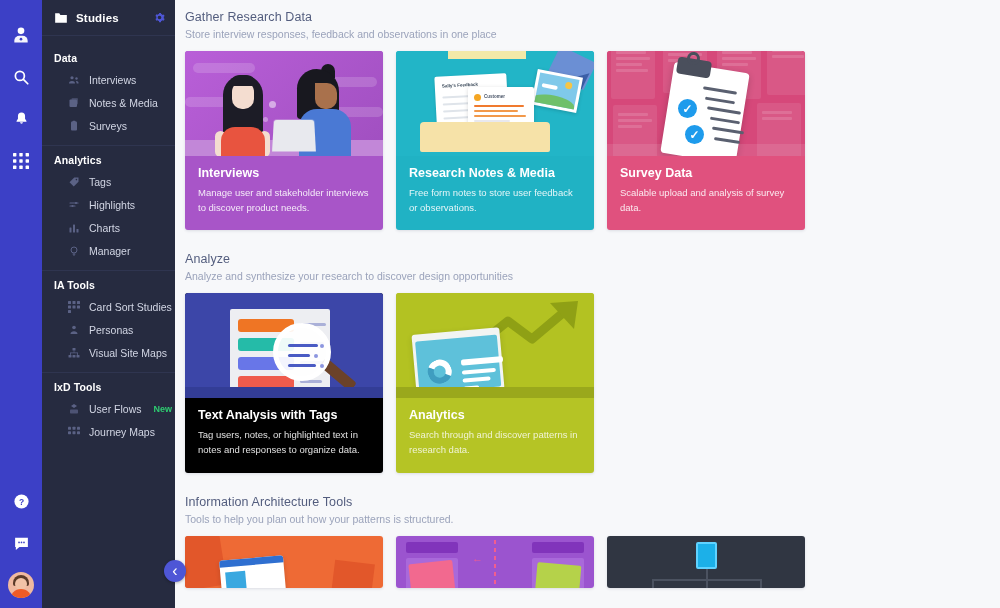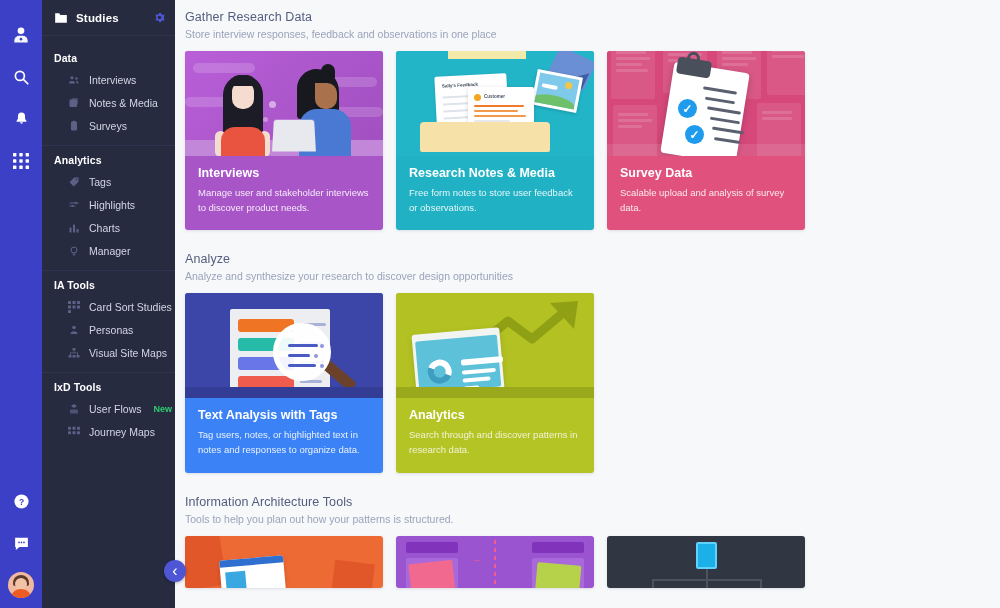--- a/index.html
+++ b/index.html
@@ -142,21 +142,21 @@
   .art-survey .doc { position:absolute; width:44px; height:56px; background:rgba(255,255,255,.09); border-radius:2px;}
   .art-survey .doc i { position:absolute; left:5px; height:2.5px; background:rgba(255,255,255,.14); border-radius:1px;}
   .art-survey .base { position:absolute; left:0; bottom:0; width:100%; height:12px; background:rgba(255,255,255,.10);}
   .art-survey .clip { position:absolute; left:60px; top:16px; width:76px; height:92px; background:#fff; border-radius:4px; transform:rotate(9deg); box-shadow:0 2px 7px rgba(0,0,0,.2);}
   .art-survey .clamp{ position:absolute; left:70px; top:8px; width:34px; height:17px; background:#4a4f5c; border-radius:4px; transform:rotate(9deg);}
   .art-survey .ring { position:absolute; left:80px; top:1px; width:13px; height:13px; border:3px solid #4a4f5c; border-radius:50%; transform:rotate(9deg);}
   .art-survey .chk  { position:absolute; width:19px; height:19px; border-radius:50%; background:#1e9bec; color:#fff; font-size:12px; display:flex; align-items:center; justify-content:center; font-weight:bold;}
   .art-survey .cl   { position:absolute; height:3px; background:#5a6070; border-radius:2px; transform:rotate(9deg);}
 
   
-  .c-text { background:#3b82f6; }
+  .c-text { background:#000000; }
   .art-text { background:#3c46a8; }
   .art-text .base { position:absolute; left:0; bottom:0; width:100%; height:11px; background:#333d96;}
   .art-text .page { position:absolute; left:45px; top:16px; width:100px; height:92px; background:#edeef2; border-radius:2px;}
   .art-text .tag  { position:absolute; left:8px; height:13px; width:56px; border-radius:3px;}
   .art-text .ln   { position:absolute; height:3px; background:#aab0d8; border-radius:2px;}
   .art-text .glass{ position:absolute; left:88px; top:30px; width:58px; height:58px; border:5px solid #fff; border-radius:50%; background:rgba(255,255,255,.92);}
   .art-text .handle{position:absolute; left:133px; top:76px; width:40px; height:11px; background:#6b4229; border-radius:3px; transform:rotate(40deg);}
   .art-text .gl   { position:absolute; height:3px; background:#4a5bc4; border-radius:2px;}
   .art-text .gd   { position:absolute; width:4px; height:4px; border-radius:50%; background:#8d96df;}
 

